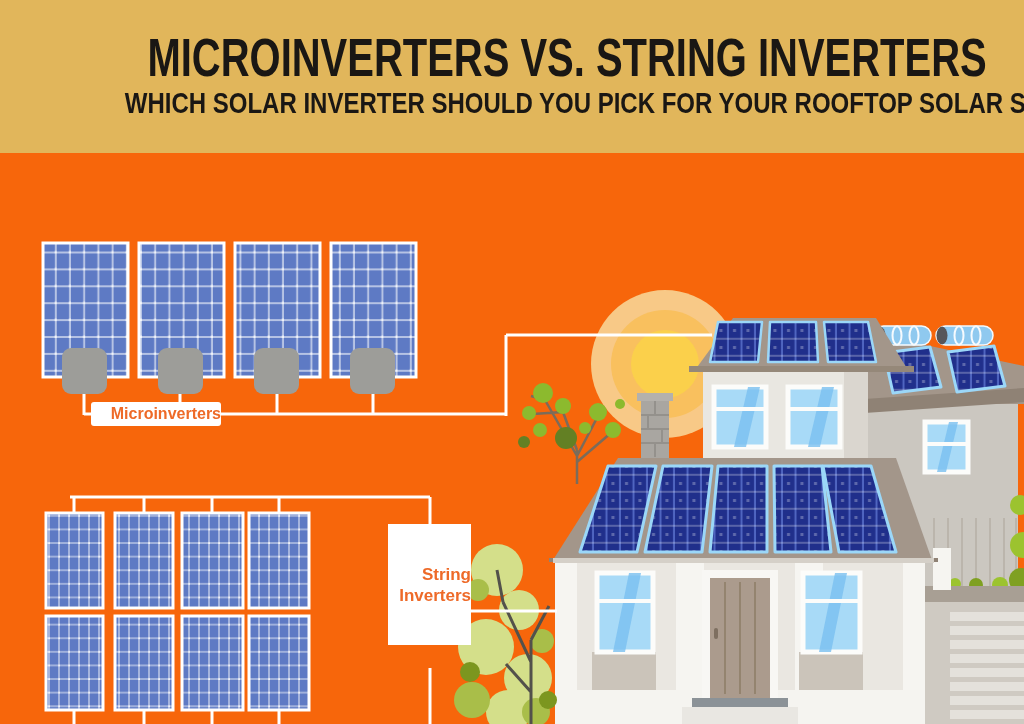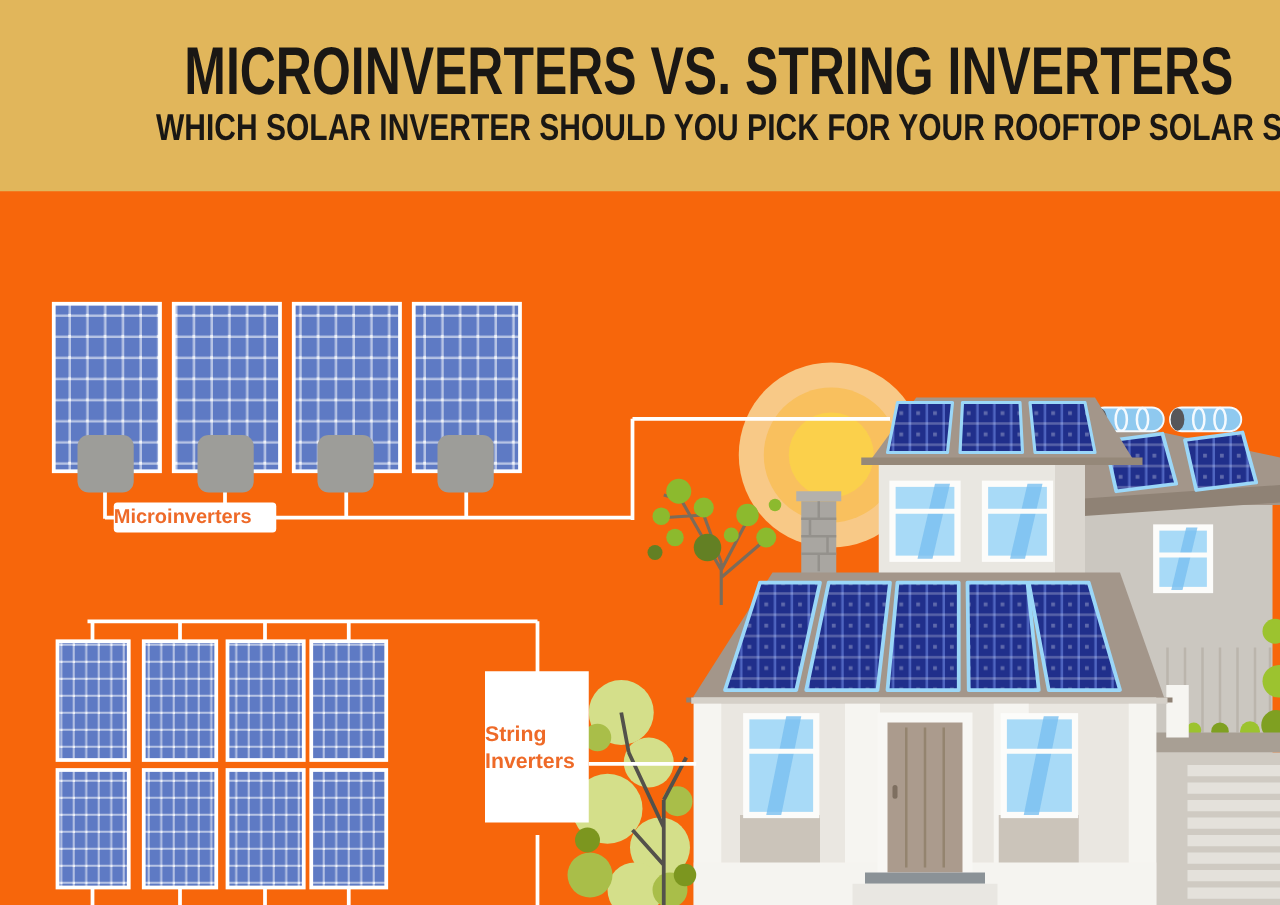--- a/index.html
+++ b/index.html
@@ -6,23 +6,23 @@
   .stage{position:relative;width:1024px;height:724px;overflow:hidden;
          background:#F7660B;font-family:"Liberation Sans",sans-serif;}
   .header{position:absolute;left:0;top:0;width:1024px;height:153px;background:#E1B65B;}
   .title-row{position:absolute;left:0;top:26px;width:1024px;text-align:right;white-space:nowrap;}
   .title-row span{display:inline-block;font-size:54px;font-weight:bold;color:#1A1714;
                   letter-spacing:0;transform:scaleX(.74);transform-origin:center;}
   .subtitle-row{position:absolute;left:0;top:86px;width:1024px;text-align:center;white-space:nowrap;}
   .subtitle-row span{display:inline-block;font-size:30px;font-weight:bold;color:#1A1714;
                      transform:scaleX(.80);transform-origin:center;}
   .scene-svg{position:absolute;left:0;top:0;}
-  .label{position:absolute;background:#FFFFFF;color:#EE6A28;font-weight:bold;text-align:left;}
+  .label{position:absolute;background:#FFFFFF;color:#EE6A28;font-weight:bold;text-align:right;}
   .label-micro{left:91px;top:402px;width:130px;height:24px;line-height:24px;font-size:16px;border-radius:3px;}
-  .label-string{left:388px;top:537px;width:83px;height:121px;font-size:17px;line-height:21px;
+  .label-string{left:388px;top:524px;width:83px;height:121px;font-size:17px;line-height:21px;
                 display:flex;align-items:center;justify-content:center;padding:0;}
 </style>
 </head>
 <body>
 
 <div class="stage">
 
   <svg class="scene-svg" width="1024" height="724" viewBox="0 0 1024 724">
     <defs>
       <pattern id="pgridA" patternUnits="userSpaceOnUse" width="14.2" height="16.9">

